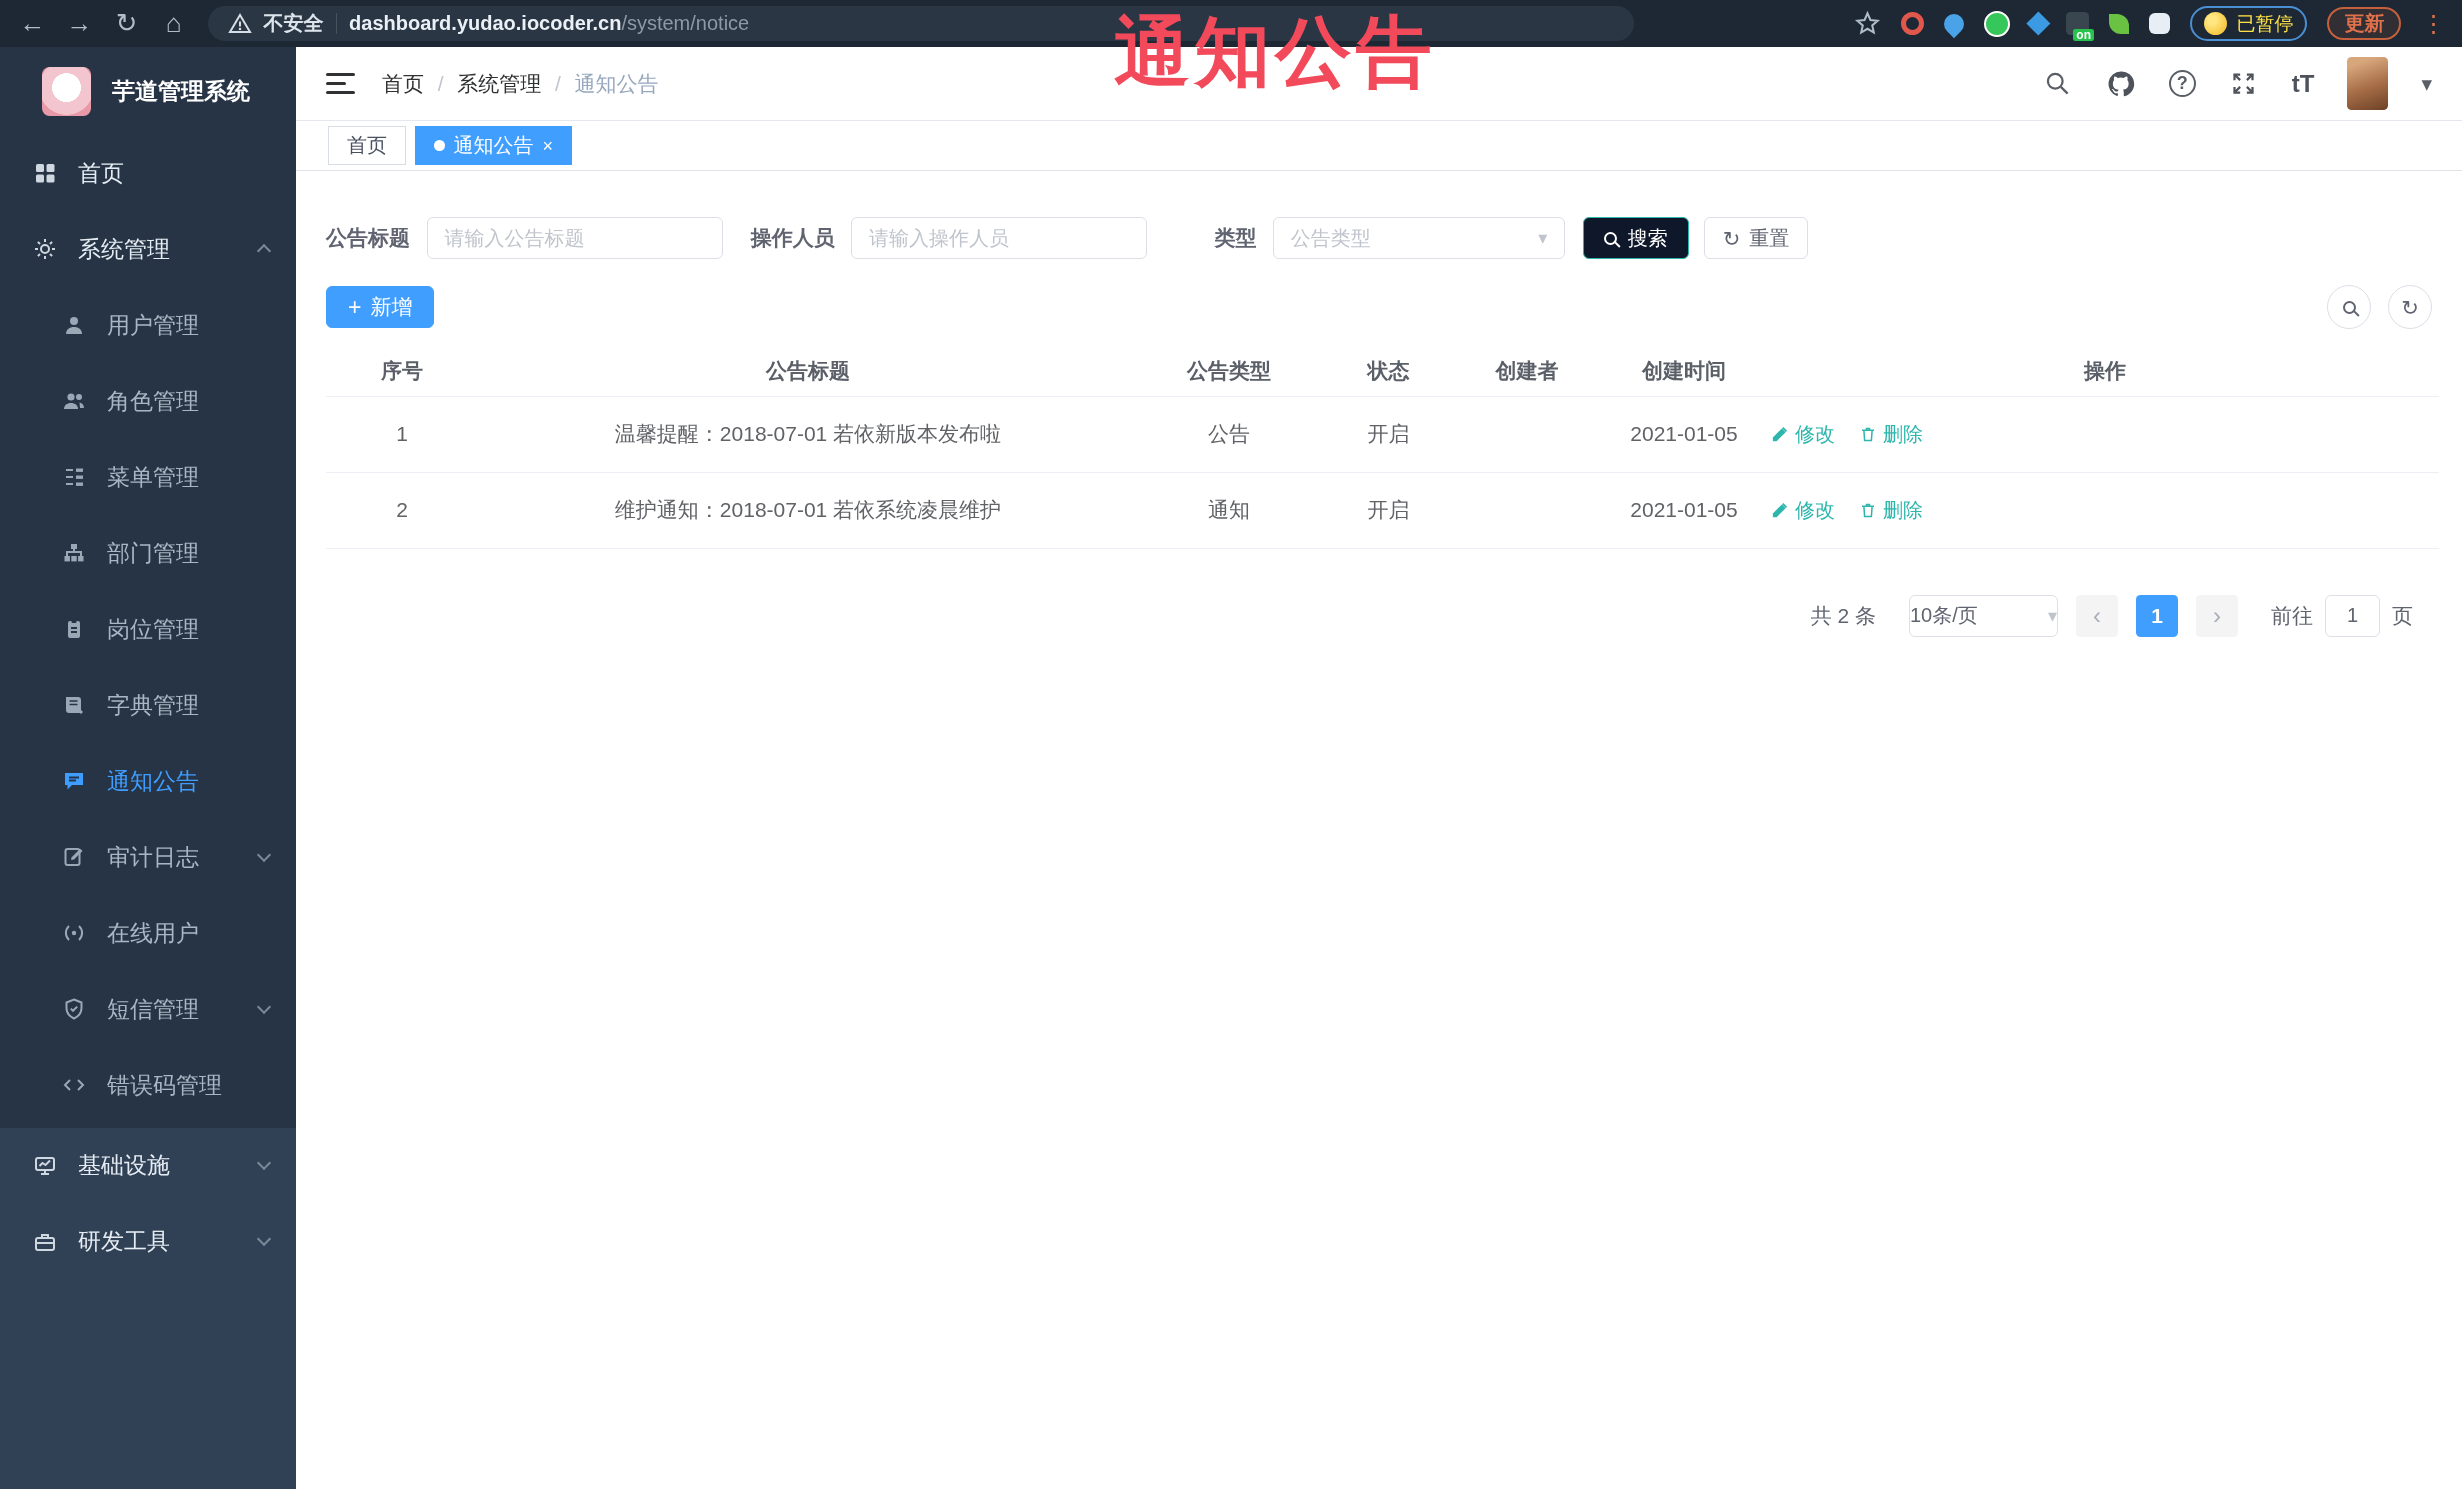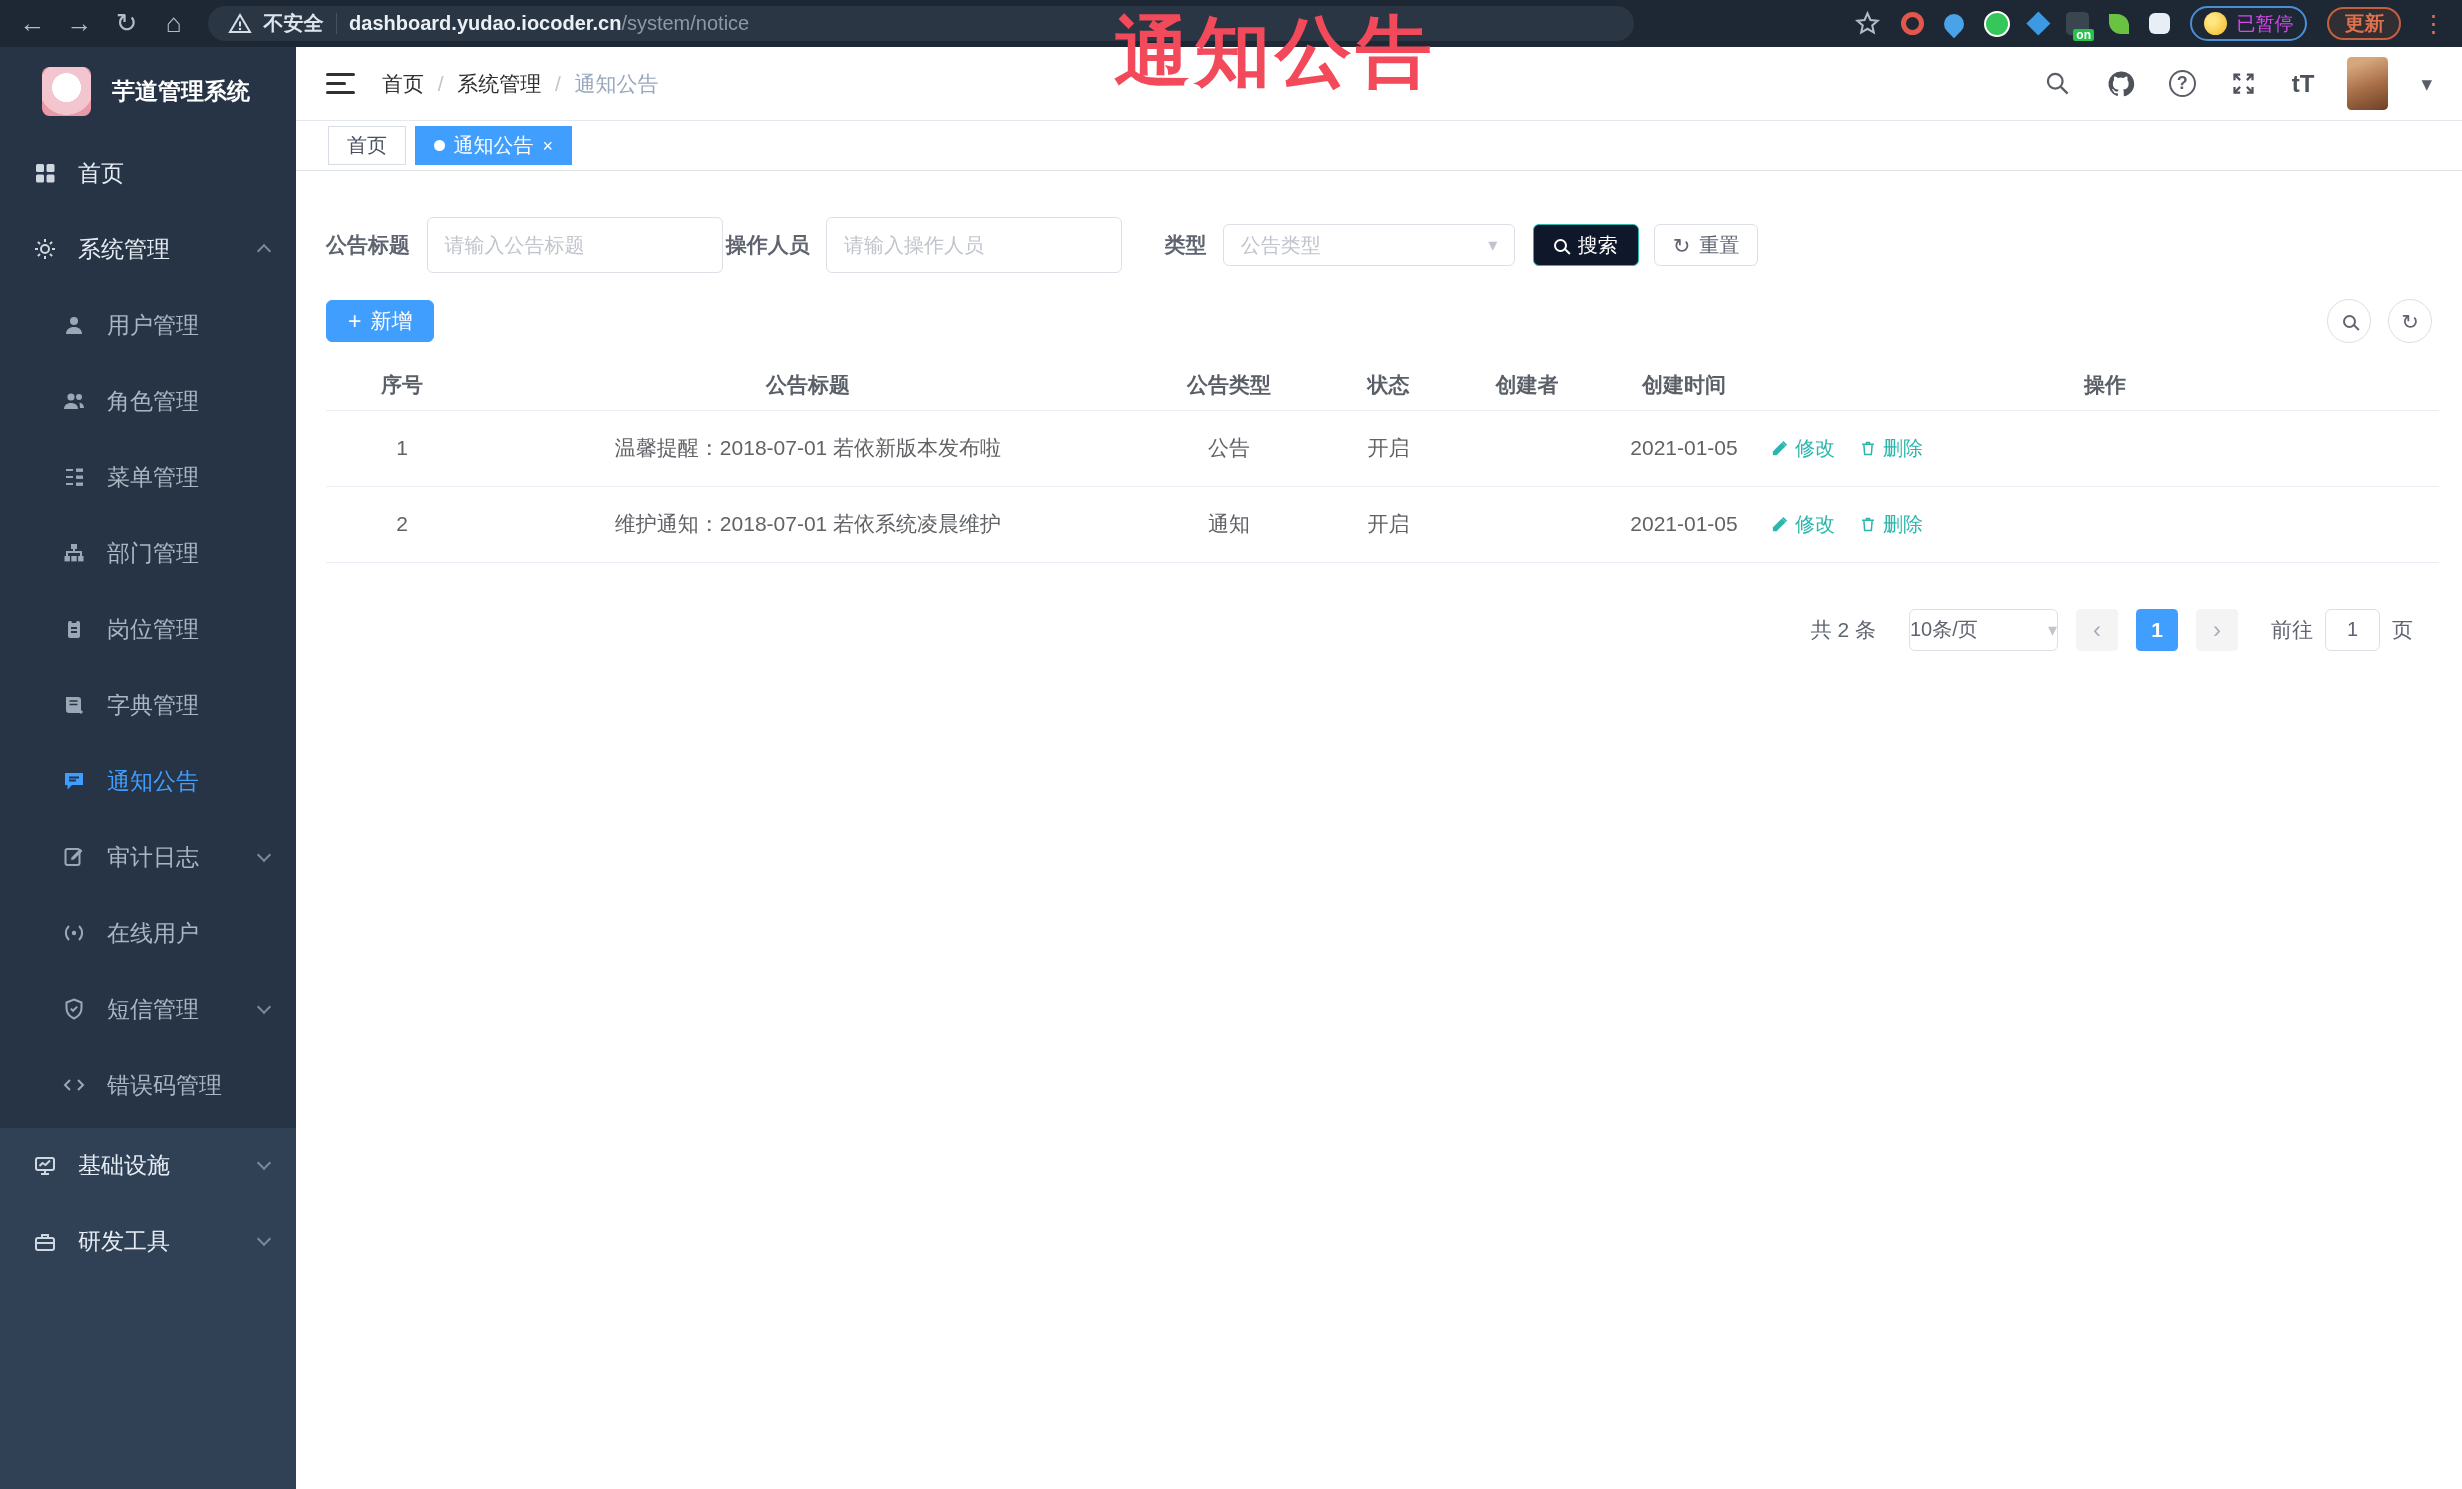--- a/index.html
+++ b/index.html
@@ -28,21 +28,21 @@
   .ext-drop{ width:20px;height:20px;border-radius:50% 50% 50% 0;transform:rotate(-45deg);background:#4aa3e8; }
   .ext-green{ width:26px;height:26px;border-radius:50%;background:#35c759;border:2.3px solid #fff; }
   .ext-diamond{ width:16.7px;height:16.7px;background:#3b9ae1;transform:rotate(45deg); }
   .ext-dark{ width:23px;height:23px;border-radius:4.6px;background:#39464f;position:relative; }
   .on-badge{ position:absolute; right:-4.6px; bottom:-6px; background:#27c24c; color:#fff;
     font-size:12px; line-height:12px; padding:0 3px; border-radius:2.3px; font-weight:700;}
   .ext-leaf{ width:20px;height:20px;background:#69c242;border-radius:0 60% 0 60%; }
   .ext-puzzle{ width:21px;height:21px;border-radius:6px;background:#e8eef5; }
   .paused-pill{
     height:35px; border:2.3px solid #4a8fd4; border-radius:18px; display:flex; align-items:center;
-    gap:9px; padding:0 12px; color:#d946ef; font-size:19px; background:#1d2834;
+    gap:9px; padding:0 12px; color:#fde047; font-size:19px; background:#1d2834;
   }
   .emoji-face{ width:23px;height:23px;border-radius:50%;
     background:radial-gradient(circle at 35% 35%, #ffe680 20%, #f7c843 70%); }
   .update-btn{
     height:33px; border:2.3px solid #c4613c; border-radius:16.7px; color:#e0714b; font-weight:700;
     background:rgba(196,97,60,.12); padding:0 15px; font-size:20px; display:flex; align-items:center;
   }
   .dots-ic{ color:#e0714b; font-size:24px; line-height:33px; }
 
   
@@ -85,22 +85,22 @@
   .tab{ height:39px; border:0.8px solid #d8dce5; background:#fff; color:#495060; font-size:20px;
     display:flex; align-items:center; padding:0 18px; gap:9px; cursor:pointer; }
   .tab.active{ background:#409eff; border-color:#409eff; color:#fff; }
   .tab-dot{ width:10.6px; height:10.6px; border-radius:50%; background:#fff; }
   .tab-x{ font-size:18px; line-height:1; }
 
   
   .content{ position:absolute; left:296px; top:171px; right:0; bottom:0; background:#fff; }
   .filter-bar{ margin:46px 30px 0 30px; display:flex; align-items:center; font-size:21px; }
   .f-label{ font-weight:700; color:#5f6470; margin-right:16.7px; white-space:nowrap; }
-  .f-input{ width:296px; height:56px; border:0.8px solid #dcdfe6; border-radius:6px; padding:0 16.7px;
-    font-size:20px; color:#606266; background:#fff; outline:none; margin-right:3px; }
+  .f-input{ width:296px; height:42px; border:0.8px solid #dcdfe6; border-radius:6px; padding:0 16.7px;
+    font-size:20px; color:#606266; background:#fff; outline:none; margin-right:28px; }
   .f-input::placeholder{ color:#c0c4cc; }
   .ml-big{ margin-left:39px; }
   .f-select{ width:292px; height:42px; border:0.8px solid #dcdfe6; border-radius:6px; display:flex;
     align-items:center; padding:0 16.7px; color:#c0c4cc; font-size:20px; background:#fff; }
   .sel-caret{ margin-left:auto; color:#c0c4cc; font-size:18px; }
   .btn-search{ margin-left:18px; height:42px; padding:0 20px; background:#0f172a; border:0.8px solid #2cb6ac;
     color:#fff; border-radius:6px; display:flex; align-items:center; gap:10.6px; font-size:20px; cursor:pointer; }
   .btn-reset{ margin-left:15px; height:42px; padding:0 18px; background:#fff; border:0.8px solid #dcdfe6;
     color:#5f6470; border-radius:6px; display:flex; align-items:center; gap:9px; font-size:20px; cursor:pointer; }
   .mag{ width:13px; height:13px; border:2.3px solid #fff; border-radius:50%; position:relative; }

